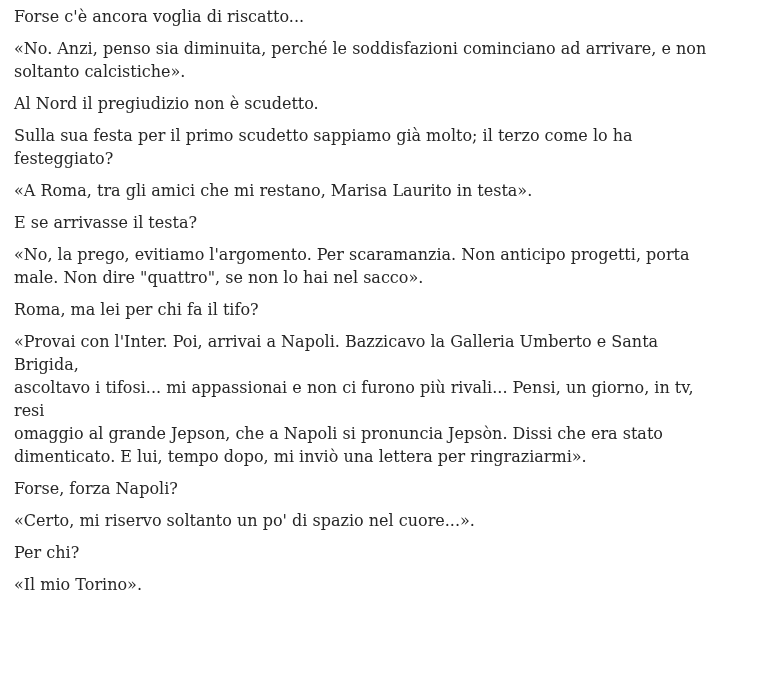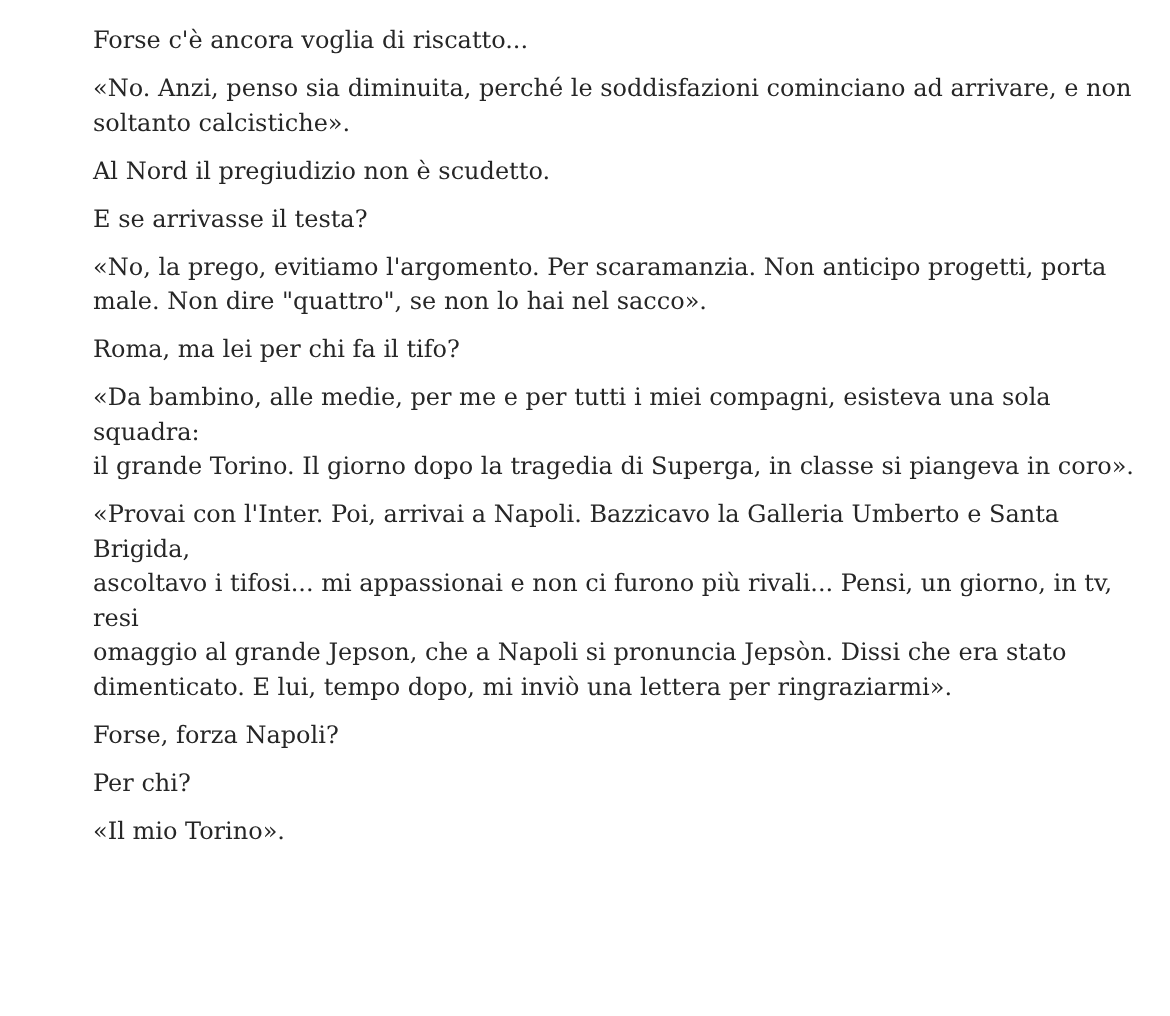--- a/index.html
+++ b/index.html
@@ -8,47 +8,47 @@
     background: #ffffff;
   }
   body {
     width: 780px;
     height: 677px;
     overflow: hidden;
   }
   .article-body {
     box-sizing: border-box;
     width: 724px;
-    padding: 15px 8px 0 14px;
-    margin-left: 48px;
+    padding: 5px 8px 0 14px;
   }
   .article-body p {
     margin: 0 0 9px 0;
     font-family: "DejaVu Serif", "Liberation Serif", serif;
     font-size: 16px;
     line-height: 23px;
     color: #262626;
     white-space: pre-line;
     text-align: left;
   }
 </style>
 </head>
 <body>
 
 <main class="article-body">
   <p>Forse c'è ancora voglia di riscatto...</p>
   <p>«No. Anzi, penso sia diminuita, perché le soddisfazioni cominciano ad arrivare, e non
 soltanto calcistiche».</p>
   <p>Al Nord il pregiudizio non è scudetto.</p>
+  <p>Sulla sua festa per il primo scudetto sappiamo già molto; il terzo come lo ha festeggiato?</p>
+  <p>«A Roma, tra gli amici che mi restano, Marisa Laurito in testa».</p>
   <p>E se arrivasse il testa?</p>
   <p>«No, la prego, evitiamo l'argomento. Per scaramanzia. Non anticipo progetti, porta
 male. Non dire "quattro", se non lo hai nel sacco».</p>
   <p>Roma, ma lei per chi fa il tifo?</p>
-  <p>«Da bambino, alle medie, per me e per tutti i miei compagni, esisteva una sola squadra:
-il grande Torino. Il giorno dopo la tragedia di Superga, in classe si piangeva in coro».</p>
   <p>«Provai con l'Inter. Poi, arrivai a Napoli. Bazzicavo la Galleria Umberto e Santa Brigida,
 ascoltavo i tifosi... mi appassionai e non ci furono più rivali... Pensi, un giorno, in tv, resi
 omaggio al grande Jepson, che a Napoli si pronuncia Jepsòn. Dissi che era stato
 dimenticato. E lui, tempo dopo, mi inviò una lettera per ringraziarmi».</p>
   <p>Forse, forza Napoli?</p>
+  <p>«Certo, mi riservo soltanto un po' di spazio nel cuore...».</p>
   <p>Per chi?</p>
   <p>«Il mio Torino».</p>
 </main>
 
 </body></html>

